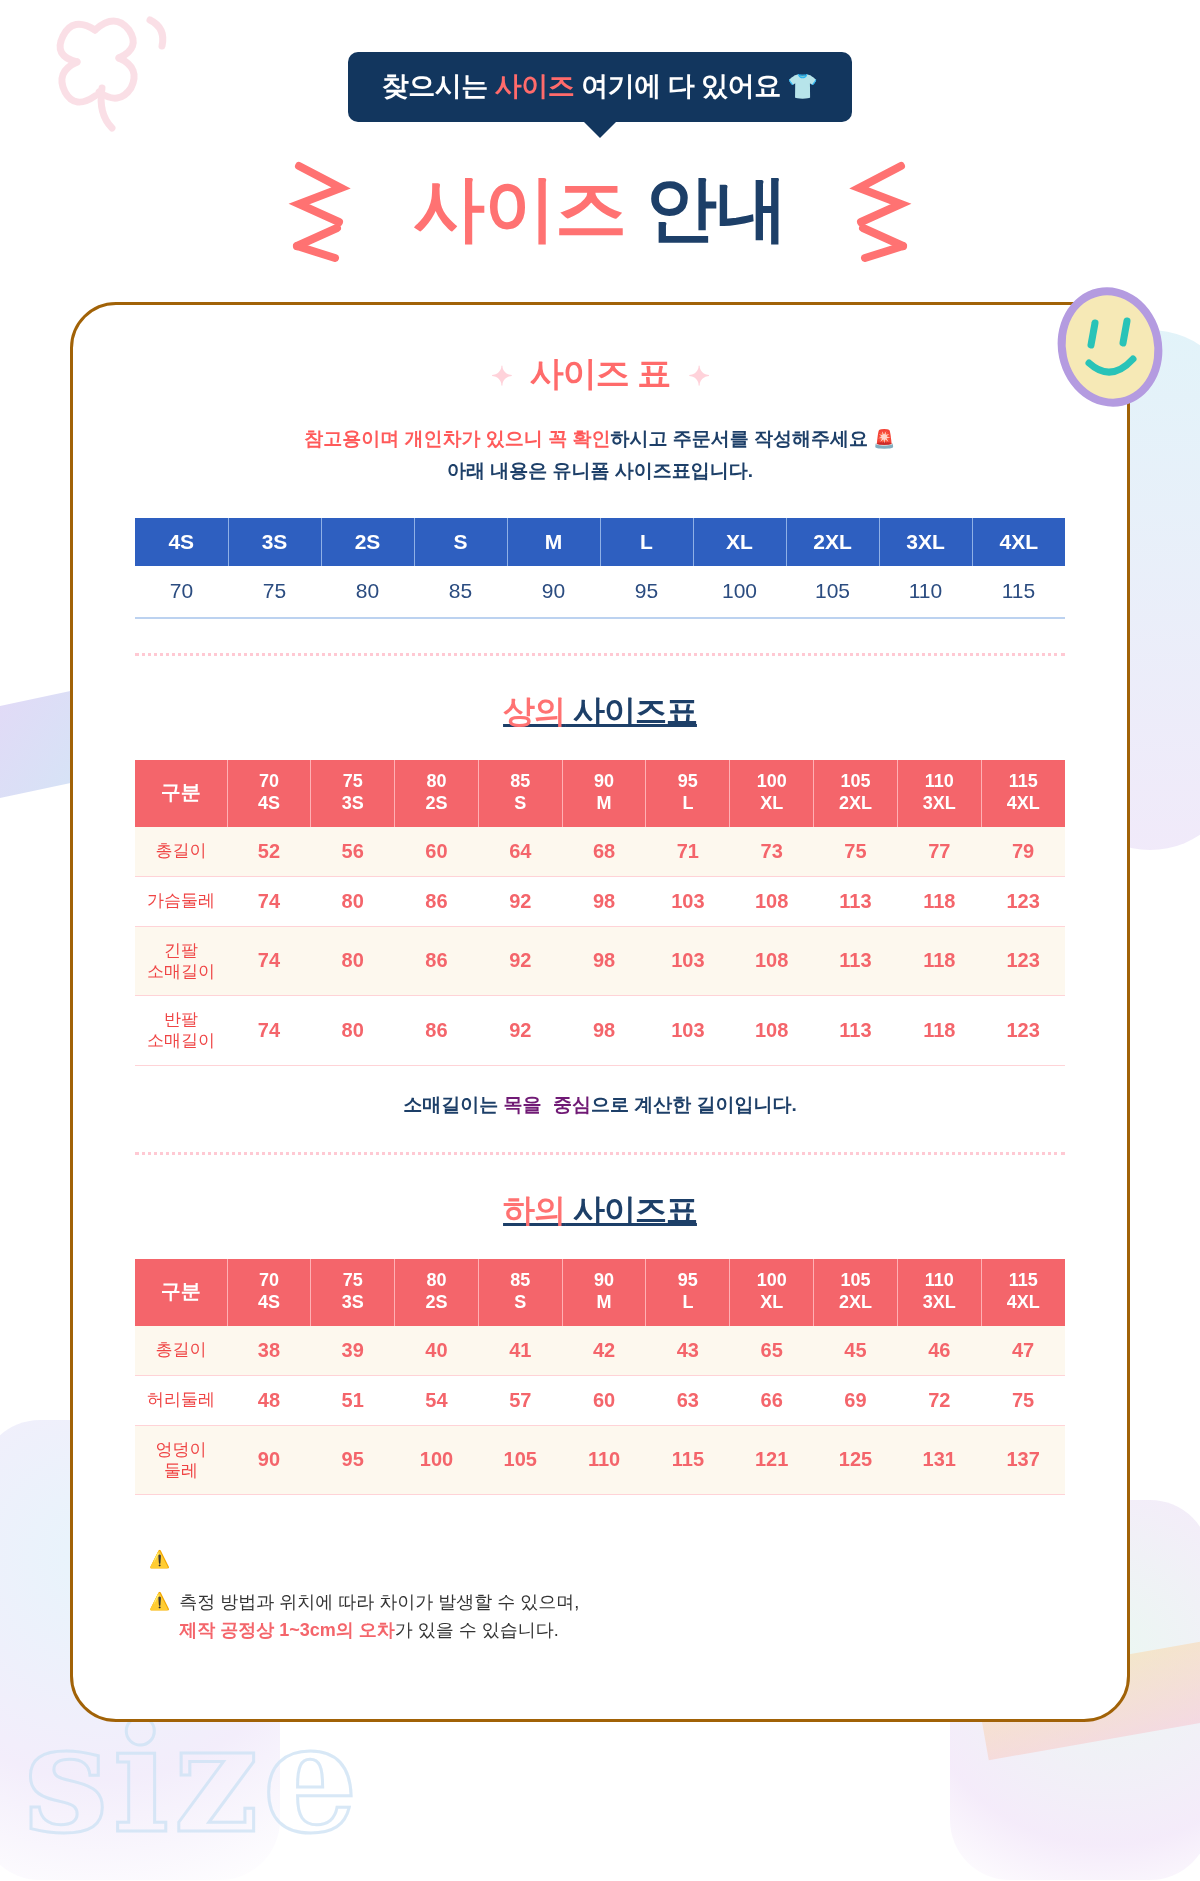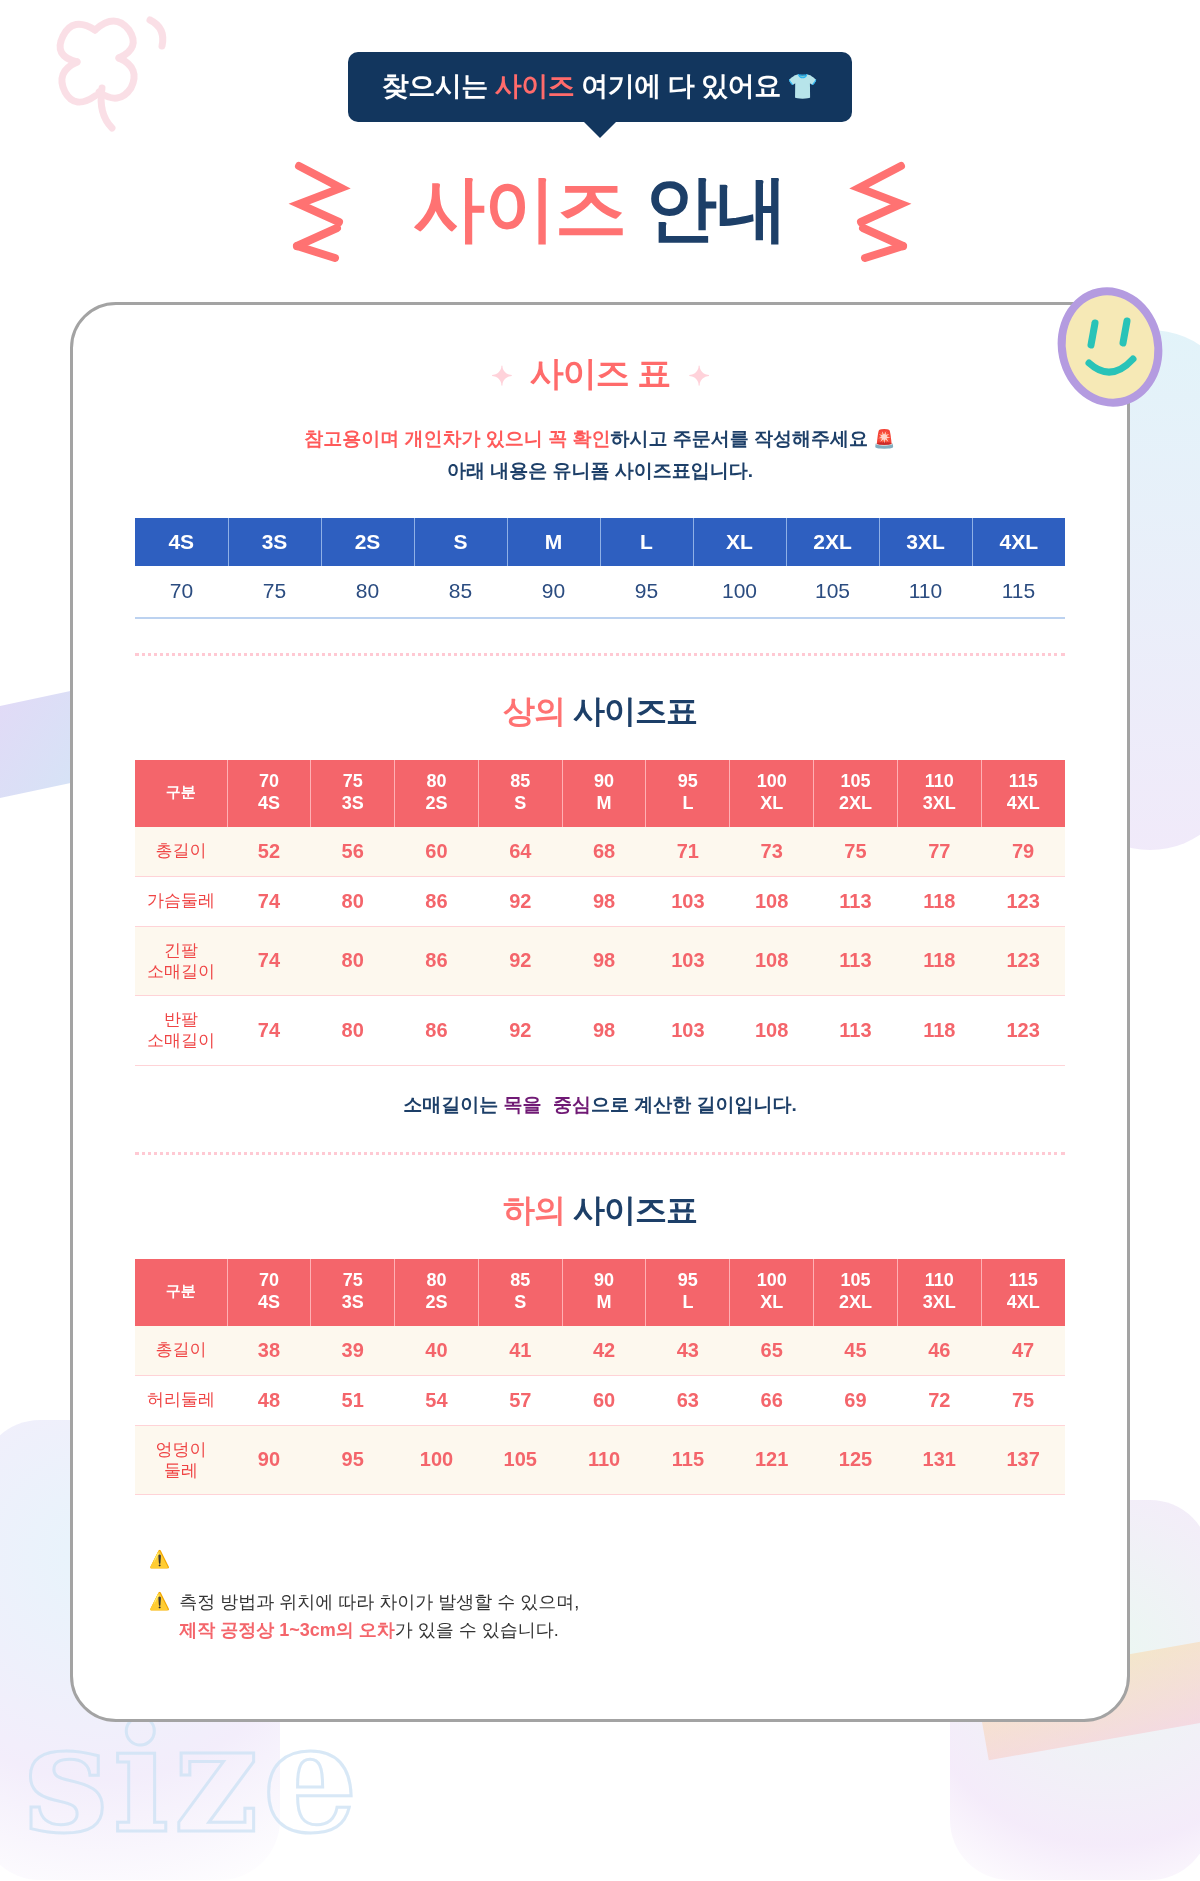--- a/index.html
+++ b/index.html
@@ -68,21 +68,21 @@
   .big-title .pink { color:#ff7272; }
   .big-title .navy { color:#1d3f68; }
   .squig { width:80px; height:110px; }
 
   
   .card {
     position:relative;
     margin:38px auto 0;
     width:1060px;
     background:#ffffff;
-    border:3px solid #a3a3a3;
+    border:3px solid #a16207;
     border-radius:46px;
     padding:46px 62px 58px;
     z-index:3;
   }
 
   .smiley {
     position:absolute; right:-42px; top:-22px; width:118px; height:128px;
     z-index:5;
   }
 
@@ -101,32 +101,32 @@
     border-right:1px solid #8fb0e6;
   }
   .strip thead th:last-child { border-right:none; }
   .strip tbody td {
     text-align:center; font-size:21px; color:#2b4c80; padding:13px 0 14px;
     border-bottom:2px solid #bcd2f0;
   }
 
   .divider { border:none; border-top:3px dotted #ffc9d3; margin:34px 0 0; }
 
-  .sub-title { text-align:center; margin-top:34px; font-size:32px; font-weight:bold; color:#1d3f68; letter-spacing:-1px; }
+  .sub-title { text-align:center; margin-top:34px; font-size:32px; font-weight:bold; color:#1d3f68; letter-spacing:-1px;text-decoration:underline; }
   .sub-title .pink { color:#ff7272; }
 
   
   .dtable { margin-top:26px; }
   .dtable th.head {
     background:#f4656b; color:#fff; font-weight:bold; font-size:18px;
     padding:10px 0 12px; border-right:1px solid #ffb0b4; line-height:1.25;
   }
   .dtable th.head:last-child { border-right:none; }
   .dtable th.head .sz { display:block; font-size:18px; }
-  .dtable th.head.label { font-size:15px;margin-top:8px; }
+  .dtable th.head.label { font-size:20px;margin-top:8px; }
   .dtable tbody th {
     font-size:17px; color:#ef4444; font-weight:normal; padding:13px 4px; text-align:center;
     border-bottom:1px solid #ffd3d7; line-height:1.25;
   }
   .dtable tbody td {
     text-align:center; font-size:20px; font-weight:bold; color:#f4656b; padding:13px 0;
     border-bottom:1px solid #ffd3d7;
   }
   .dtable tbody tr.alt th, .dtable tbody tr.alt td { background:#fdf8ee; }
 

